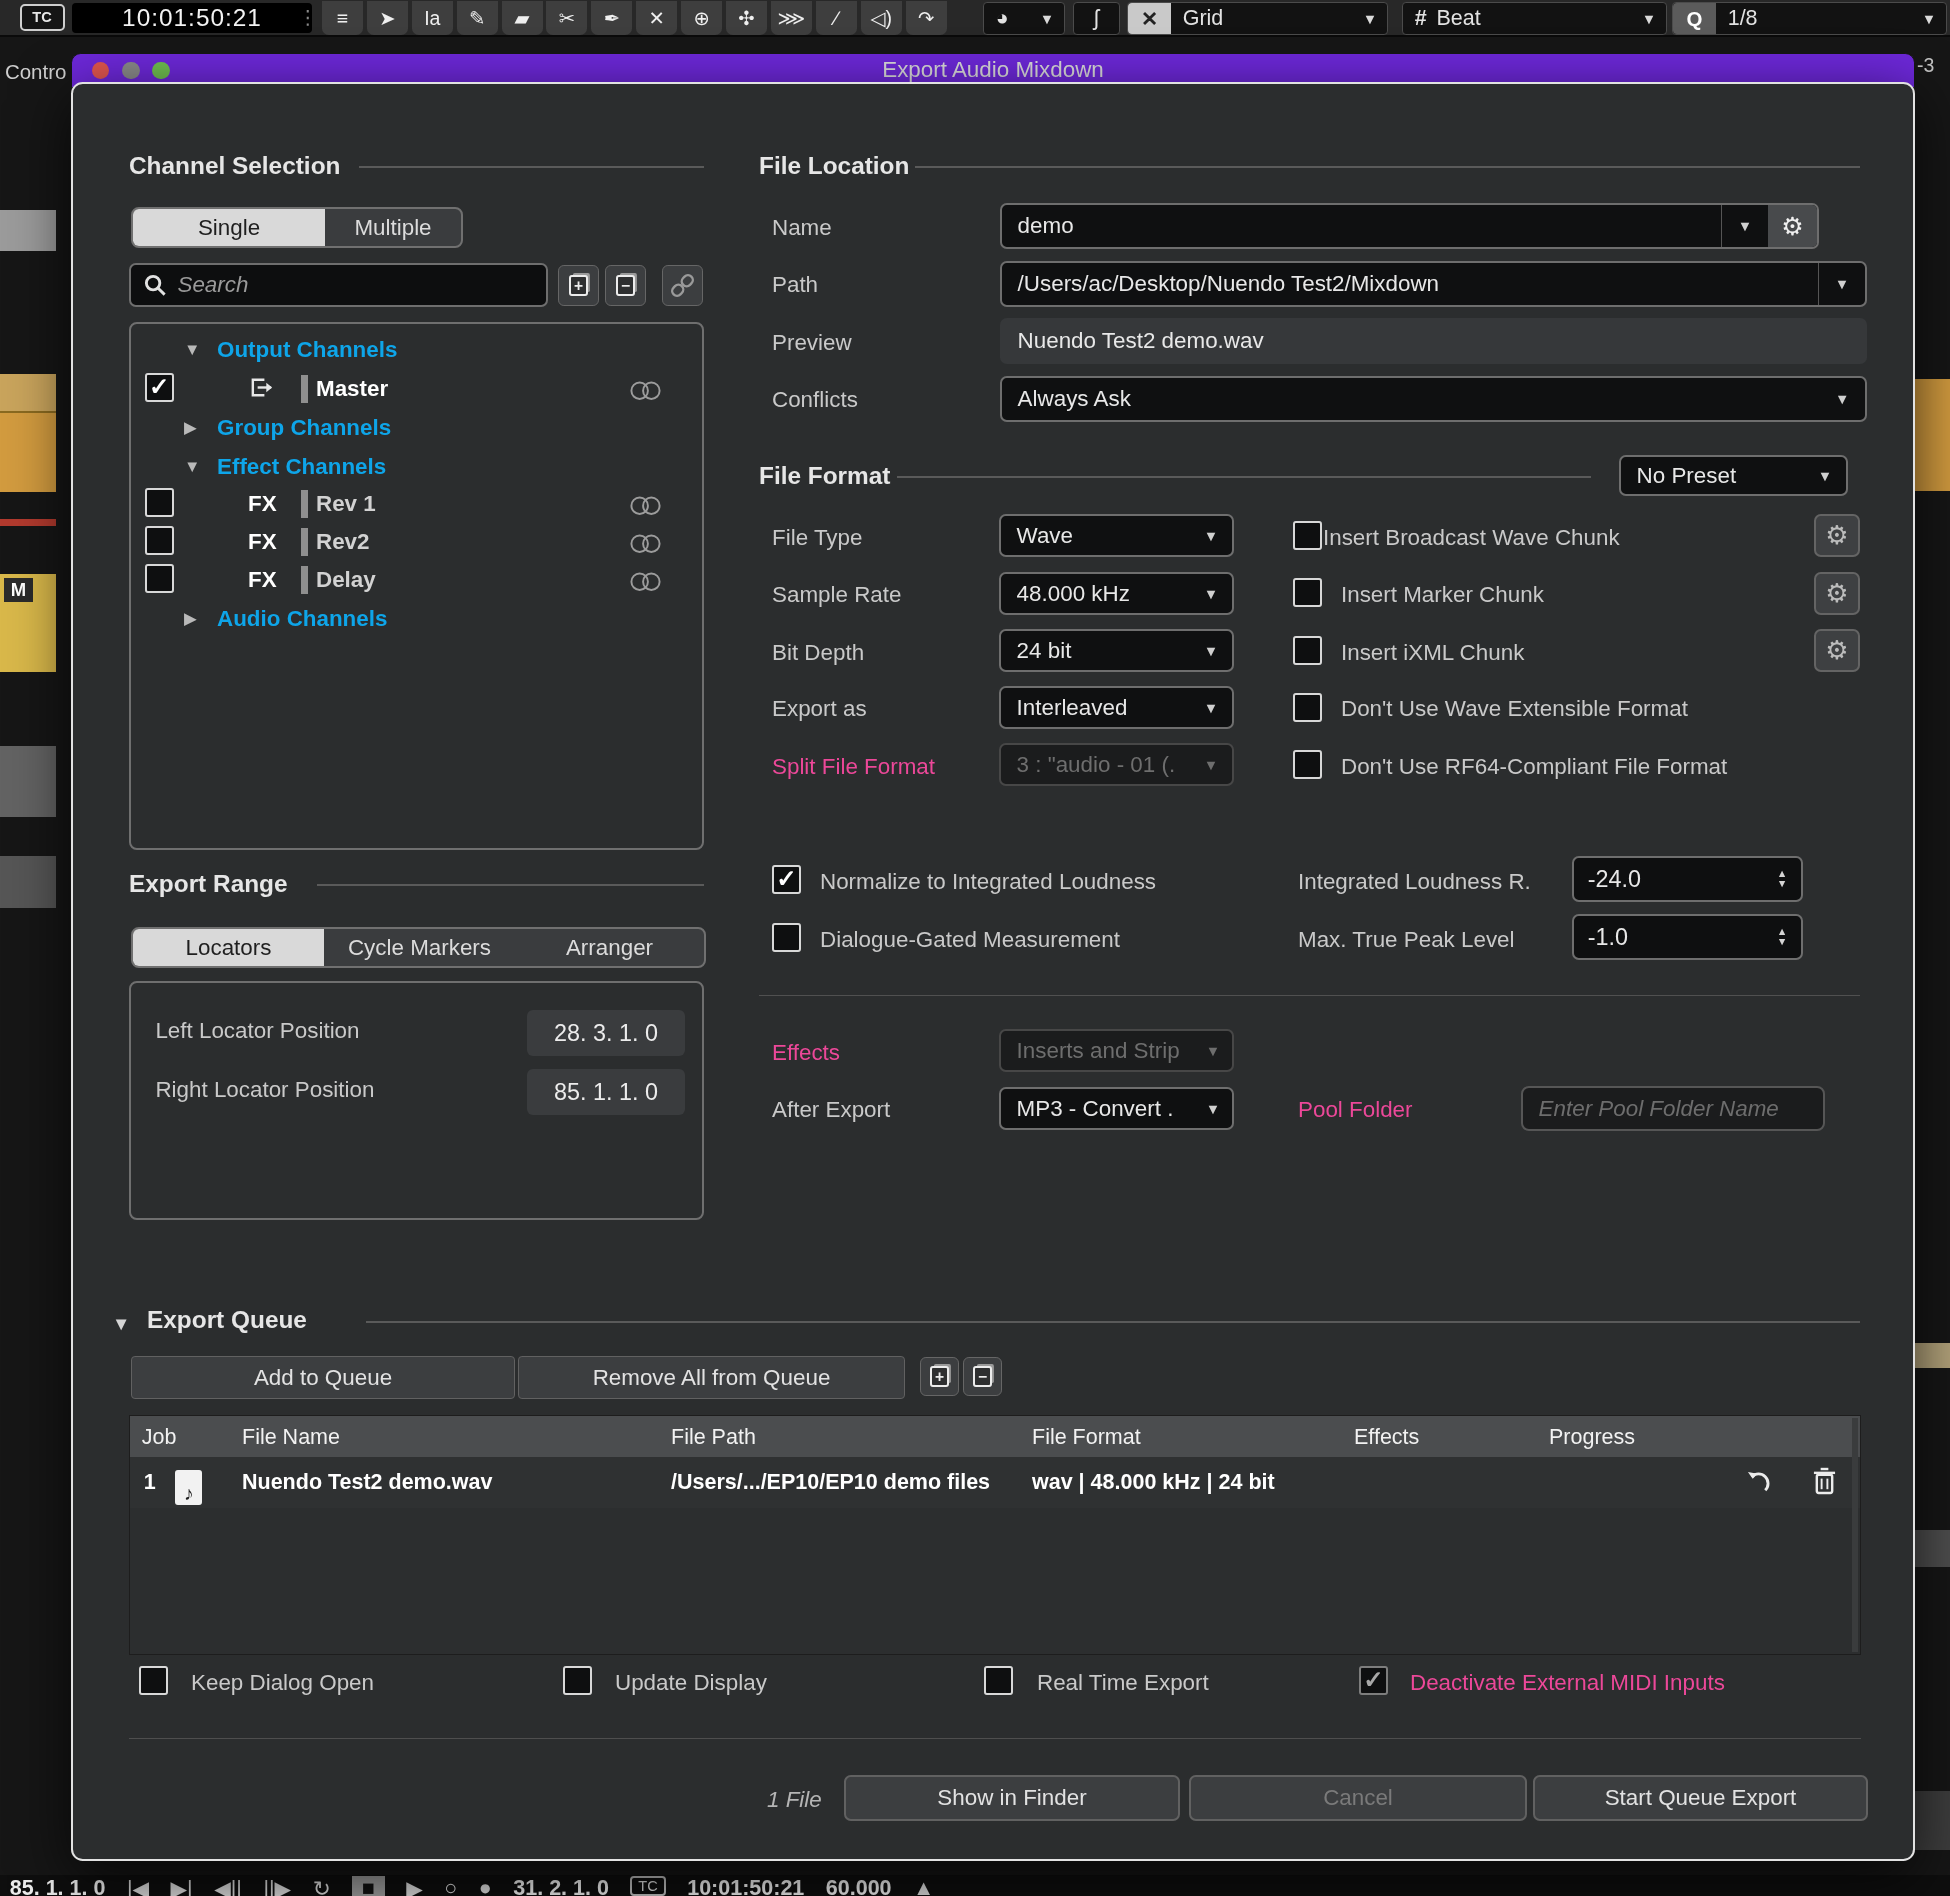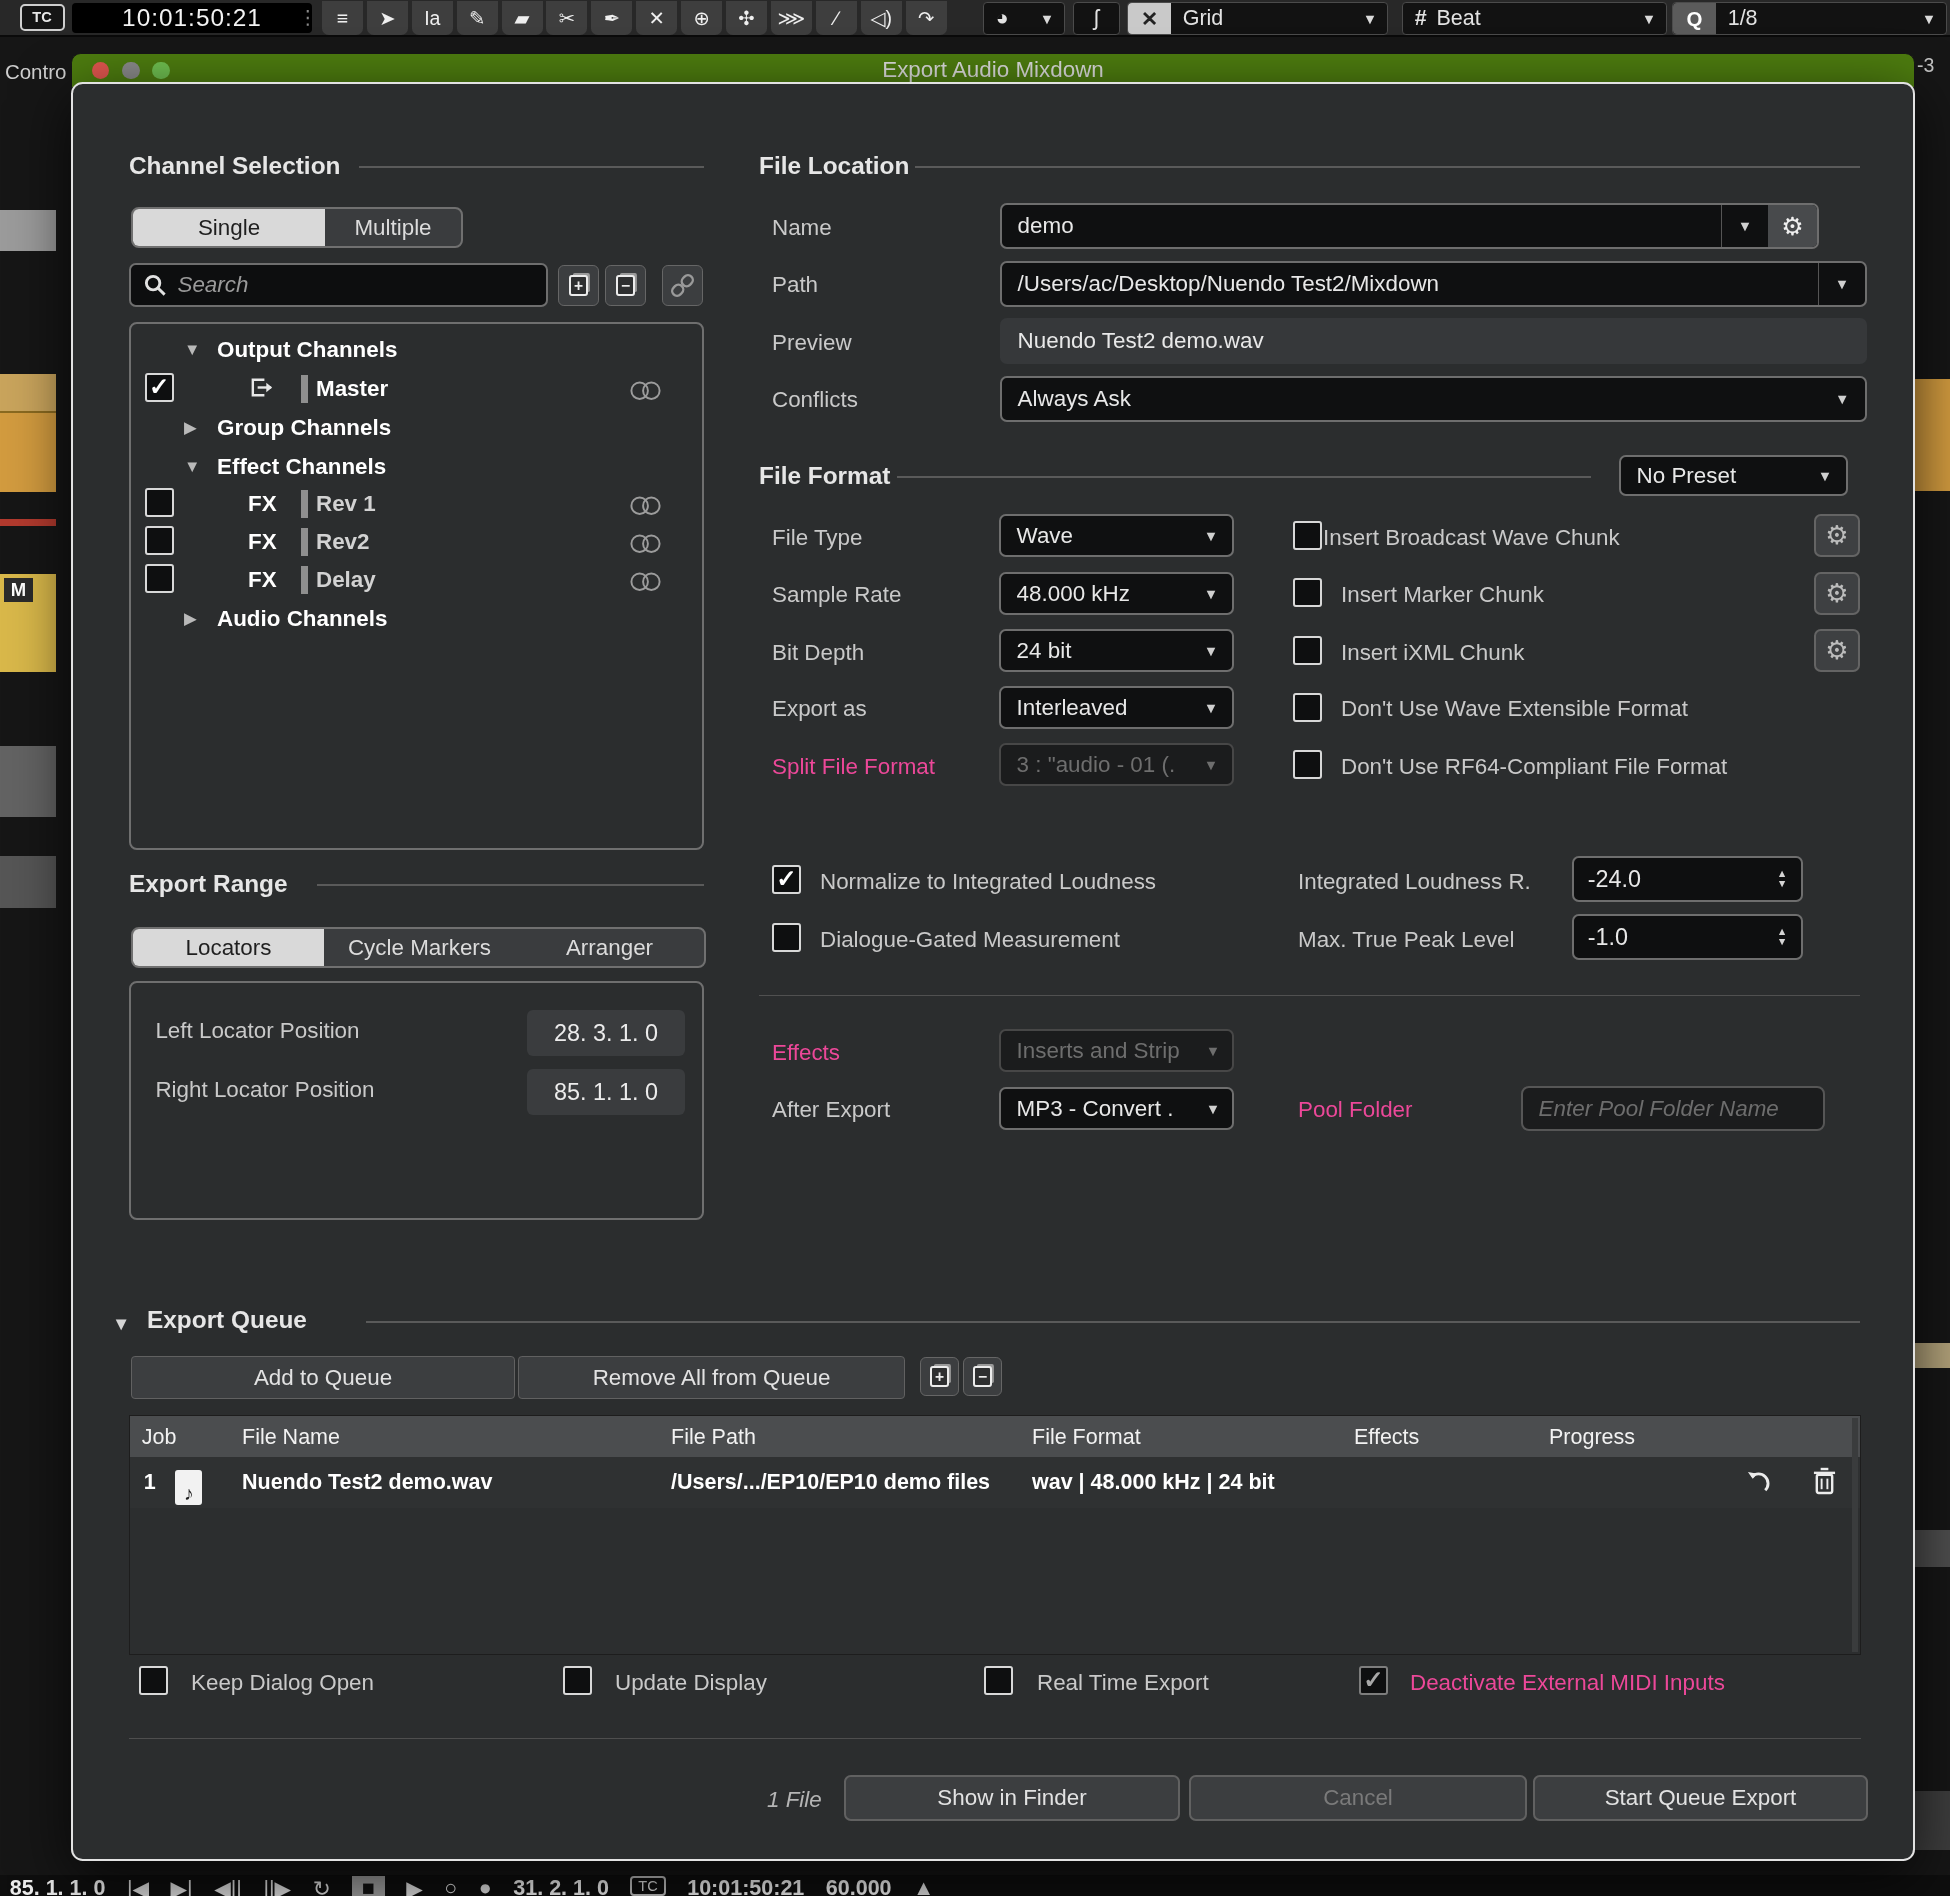--- a/index.html
+++ b/index.html
@@ -21,21 +21,21 @@
           display:flex;align-items:center;color:#e2e2e2;font-size:21.5px}
   .dd-box .ic{width:43px;height:100%;background:#5b5b5b;display:flex;align-items:center;justify-content:center;
               color:#fff;border-radius:3.9px 0 0 3.9px;font-size:20.5px;font-weight:bold;margin-right:11.7px}
   .dd-box .arr{margin-left:auto;margin-right:9.8px;color:#dadada;font-size:14.6px}
 
   
   .frag{position:absolute}
 
   
   #dialog{position:absolute;left:71px;top:50px;width:1844px;height:1811px}
-  #titlebar{position:absolute;left:0;top:3px;right:0;height:35px;background:#4d7c0f;border-radius:9.8px 9.8px 0 0;
+  #titlebar{position:absolute;left:0;top:3px;right:0;height:35px;background:#6d28d9;border-radius:9.8px 9.8px 0 0;
             border:1px solid #161616}
   #title-text{position:absolute;left:0;right:0;top:0;height:32px;line-height:32px;text-align:center;
               color:#dcdcdc;font-size:22.4px}
   .light{position:absolute;top:7.8px;width:17.6px;height:17.6px;border-radius:50%}
   #dbody{position:absolute;left:0;top:32px;right:0;bottom:0;background:#2b2d2e;border:2.9px solid #e2e2e2;
          border-radius:11.7px;box-shadow:0 15.6px 59px rgba(0,0,0,.7)}
 
   .sec-h{position:absolute;font-size:24.4px;font-weight:bold;color:#e6e6e6}
   .hr{position:absolute;height:2px;background:#5a5a5a}
   .lbl{position:absolute;font-size:22.4px;color:#c9c9c9;white-space:nowrap}
@@ -69,21 +69,21 @@
           justify-content:center;font-size:15.6px;font-weight:bold;color:#ececec;background:#2e2f30;box-shadow:2.9px -2.9px 0 -1px #9a9a9a}
   .spinbox{position:absolute;width:231px;height:46px;background:#0e0f10;border:2px solid #6e6e6e;border-radius:6.8px;
            display:flex;align-items:center;color:#e8e8e8;font-size:23.4px;padding:0 13.7px}
   .spinbox .arrows{margin-left:auto;display:flex;flex-direction:column;line-height:9.8px;font-size:10.7px;color:#d5d5d5;text-align:center}
   .gearbtn{position:absolute;width:46px;height:43px;background:#3e4042;border:2px solid #646464;border-radius:6.8px;
            color:#bcbcbc;display:flex;align-items:center;justify-content:center;font-size:26px}
 
   
   .trow{position:absolute;left:2px;right:3.9px;height:37px}
   .tri{position:absolute;font-size:16.6px;color:#b9b9b9;top:7.8px}
-  .tgl{position:absolute;font-size:22.4px;font-weight:bold;color:#ffffff;top:4.9px}
+  .tgl{position:absolute;font-size:22.4px;font-weight:bold;color:#0ea5e9;top:4.9px}
   .chbar{position:absolute;left:168px;top:3.9px;width:6.8px;height:28px;background:#8f8f8f}
   .chname{position:absolute;left:183px;top:4.9px;font-size:22.4px;font-weight:bold;color:#d2d2d2}
   .fxbadge{position:absolute;left:115px;top:4.9px;font-size:22.4px;font-weight:bold;color:#ffffff}
   .stereo{position:absolute;right:35px;top:7.8px}
 
   
   #qtable{position:absolute;left:56px;top:1331px;width:1732px;height:240px;background:#2c2e2f;border:1px solid #1d1d1d}
   #qhead{position:absolute;left:0;top:0;right:0;height:41px;background:#4b4d4f;color:#f2f2f2;font-size:21.5px}
   #qhead span{position:absolute;top:8.8px}
   #qrow{position:absolute;left:0;top:41px;right:0;height:51px;background:#2f3132;color:#ffffff;font-weight:bold;font-size:21.5px}

